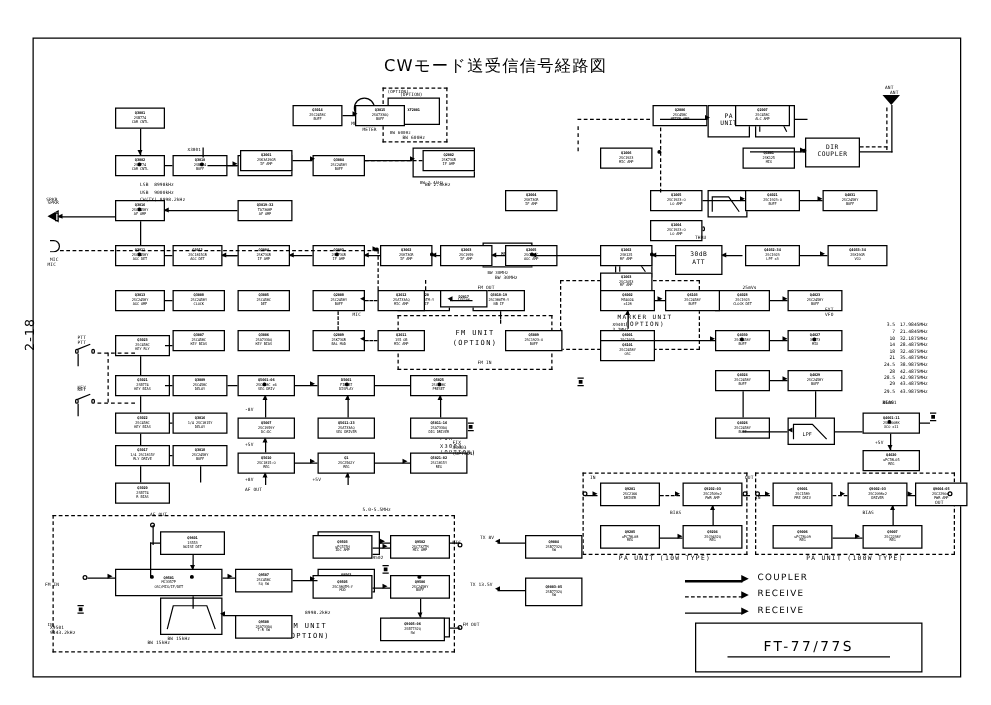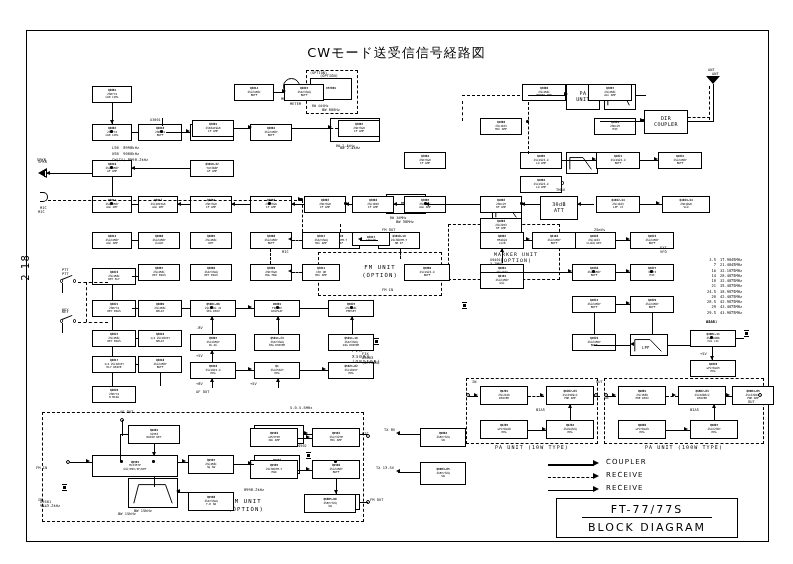--- a/index.html
+++ b/index.html
@@ -1076,16 +1076,15 @@
     </div>
     <div class="legrow">
       <span class="ln thin"></span>
       <span class="hd"></span>
       <span class="lb">RECEIVE</span>
     </div>
   </div>
 
   <div class="tblock" style="left:556px;top:498px;width:182px;height:40px;">
     <span class="t1">FT-77/77S</span>
-    <span class="t2l">BLOCK DIAGRAM</span>
   </div>
 
 </div>
 
 </body></html>

